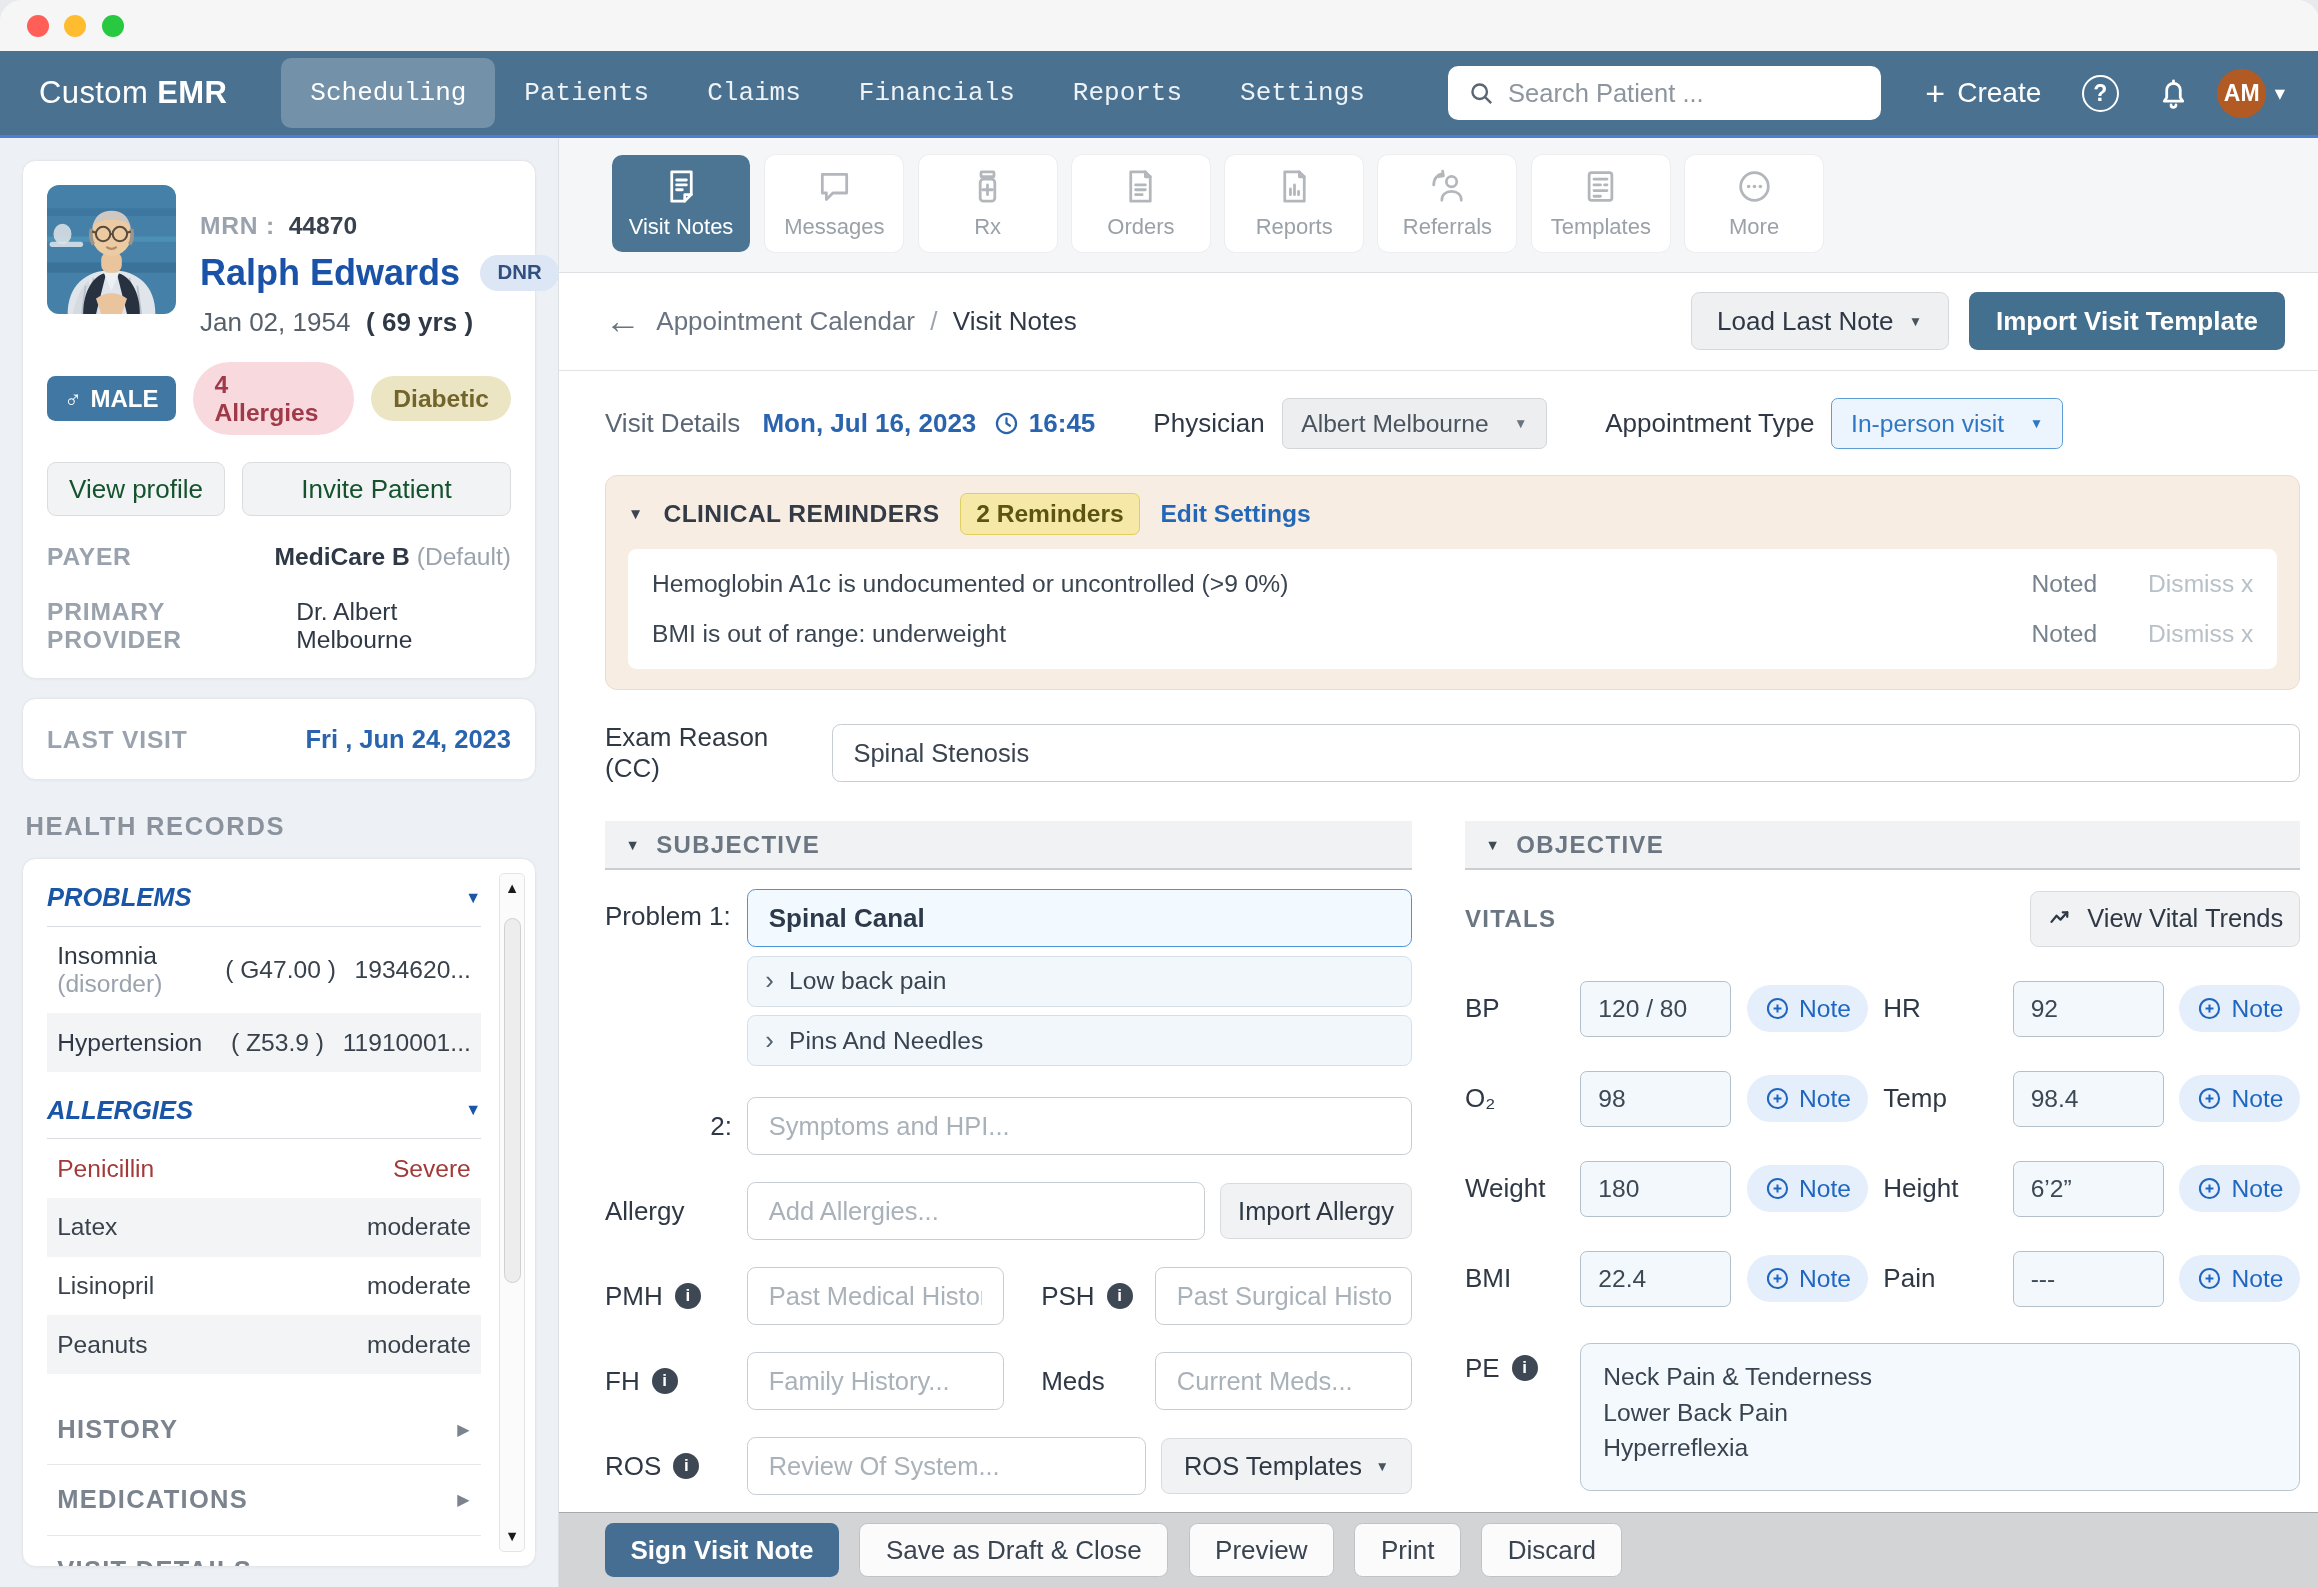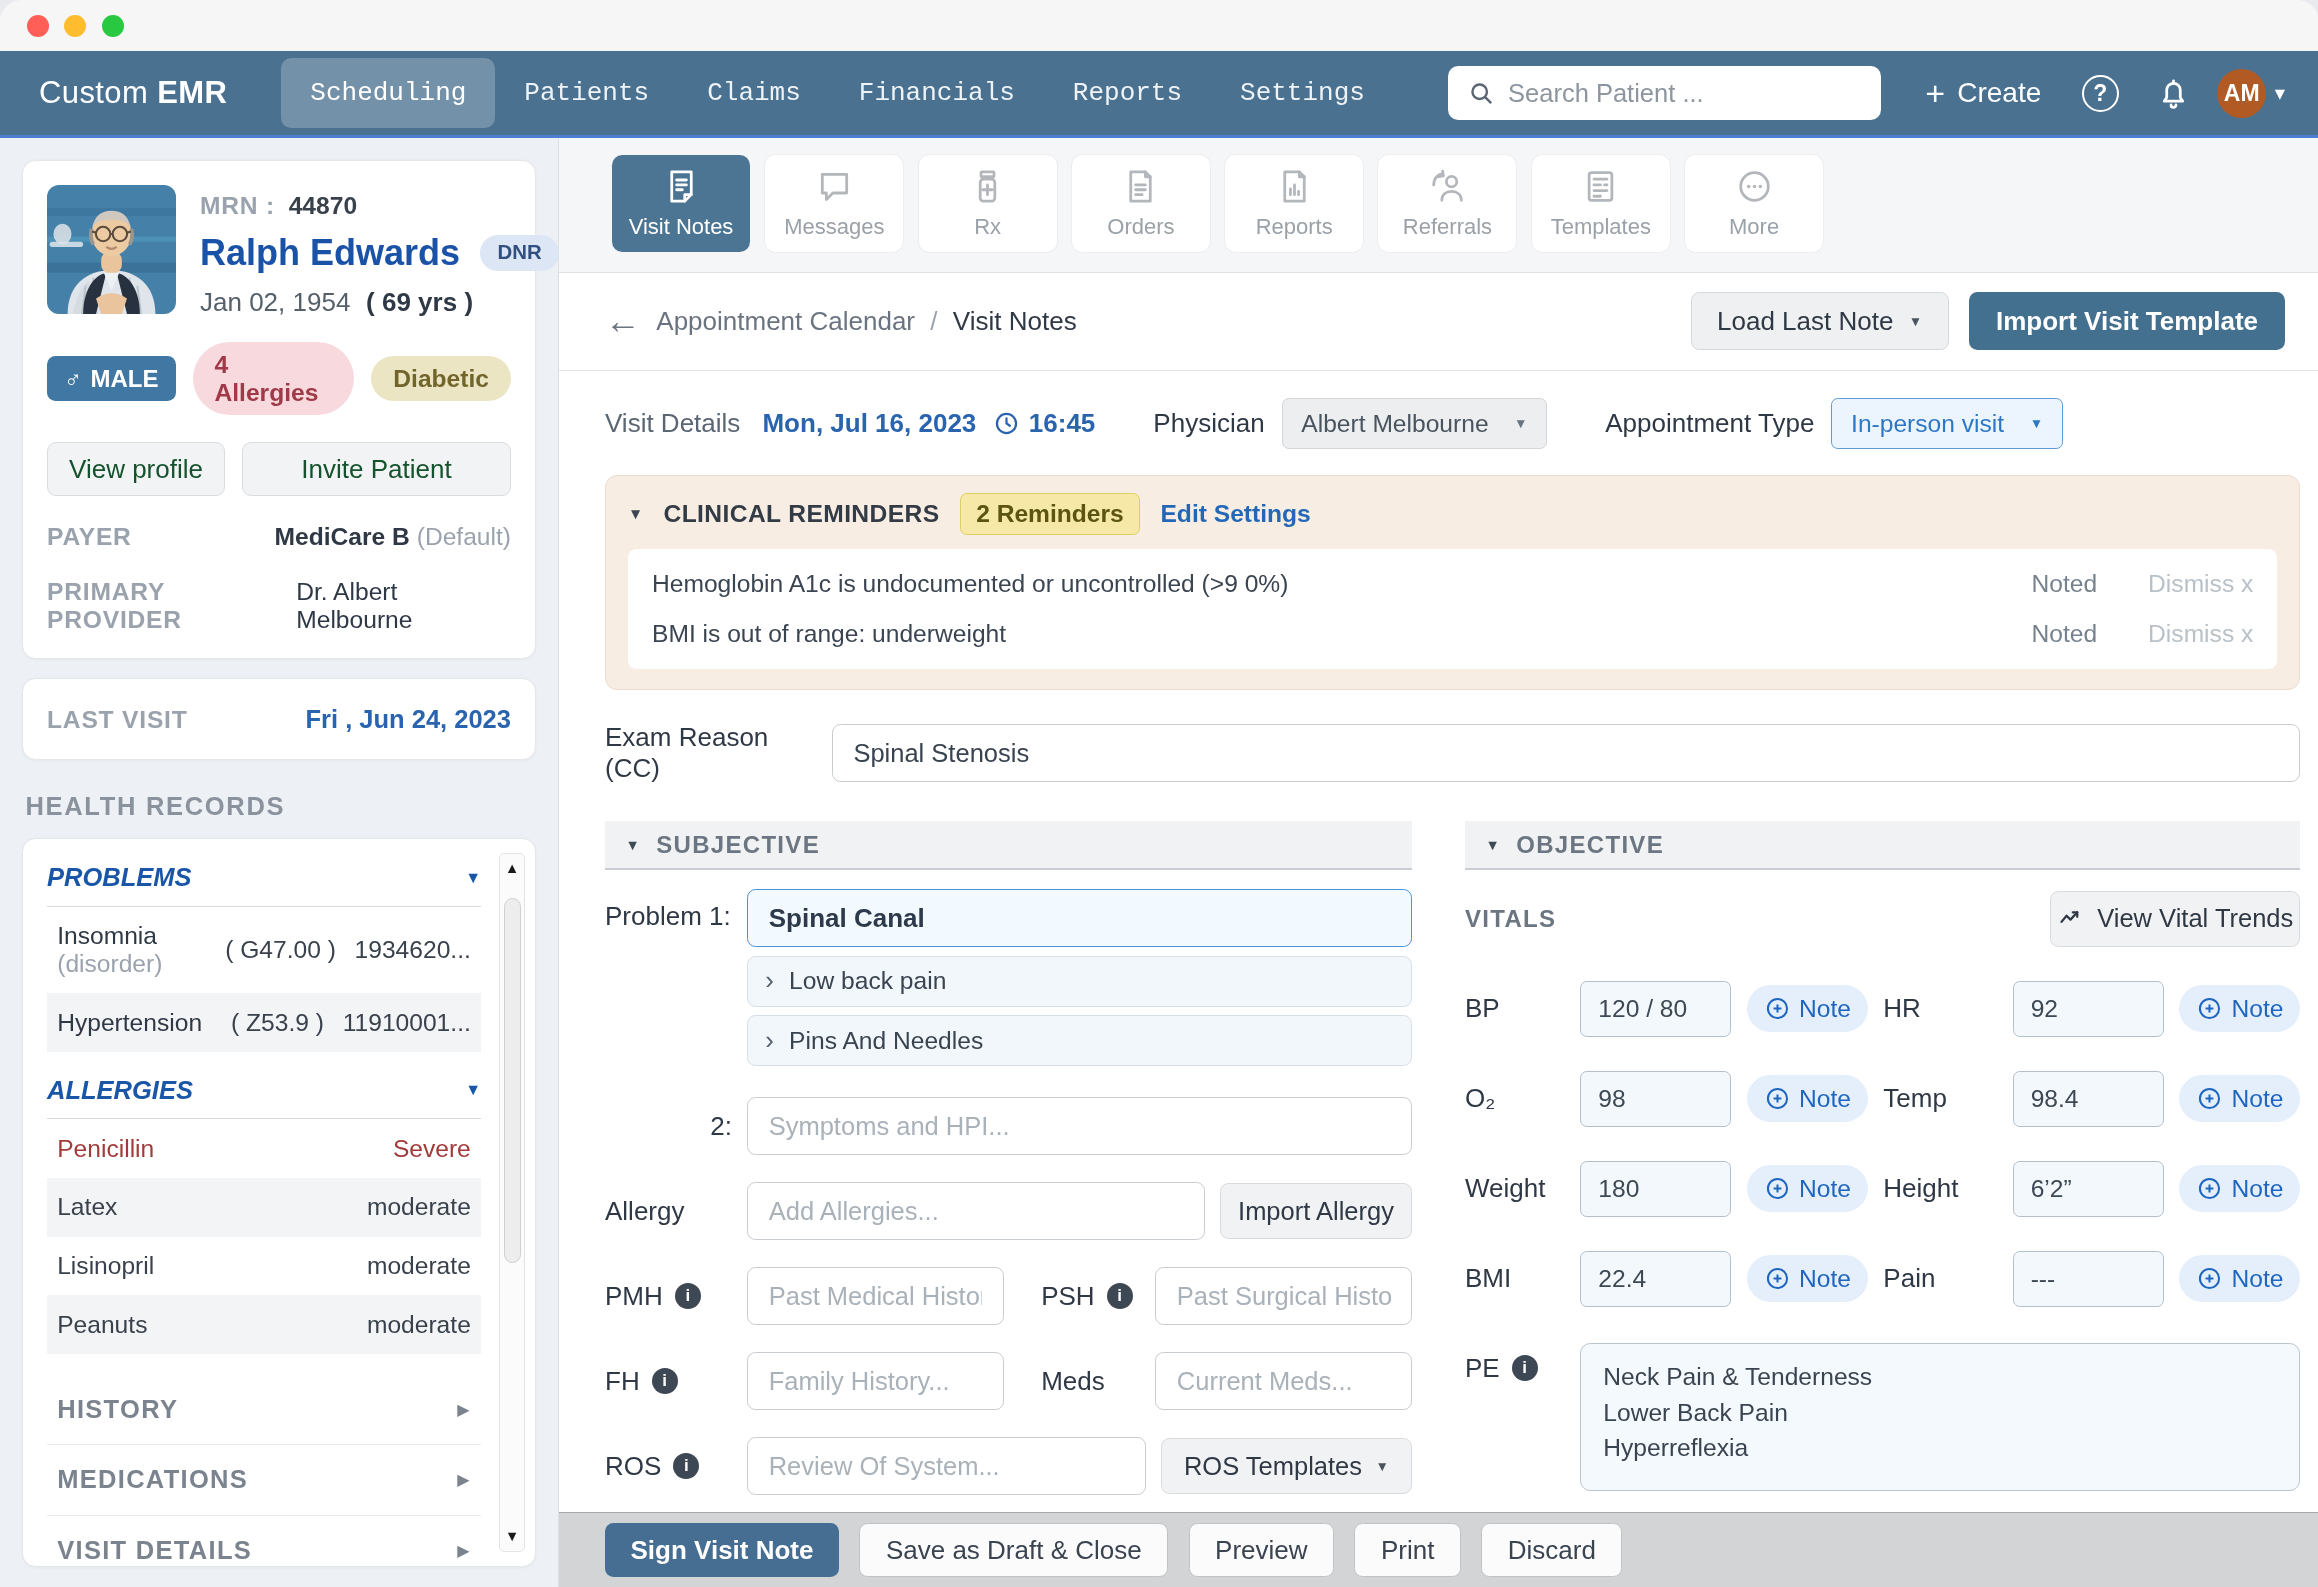--- a/index.html
+++ b/index.html
@@ -171,21 +171,21 @@
   .g-2 { grid-template-columns:127px 1fr; margin-top:31px; }
   .g-allergy { grid-template-columns:127px 1fr 192px; margin-top:27px; }
   .btn-light { height:56px; background:#f1f2f3; border:0.8px solid #d8dbde; border-radius:8.5px; font-size:25.5px;
     color:#2f3845; display:flex; align-items:center; justify-content:center; gap:13.6px; cursor:pointer; white-space:nowrap; }
   .g-4 { grid-template-columns:127px 1fr 121px 1fr; margin-top:27px; }
   .g-ros { grid-template-columns:127px 1fr 251px; margin-top:27px; }
   .hdr-gap { margin-top:34px; }
 
   .vhead { display:flex; align-items:center; margin-top:20.4px; min-height:56px; }
   .vtitle { font-size:24px; font-weight:700; color:#6b7682; letter-spacing:1.3px; }
-  .vtrends { margin-left:auto; padding:0 6px; }
+  .vtrends { margin-left:auto; padding:0 16px; }
   .vtrends svg { width:27px; height:27px; color:#2f3845; }
   .vrow { display:grid; grid-template-columns:100px 151px 1fr 114px 151px 1fr; align-items:center;
     column-gap:15.3px; margin-top:34px; }
   .vinput { height:56px; background:#f3f8fc; border:0.8px solid #b3bfc9; border-radius:6.8px; padding:0 17px;
     font-size:24.6px; color:#3c4854; width:100%; outline:none; font-family:inherit; }
   .note-pill { display:inline-flex; align-items:center; gap:8.5px; background:#e4effb; border-radius:848px;
     padding:9.3px 17px; color:#1f66c0; font-size:24.6px; justify-self:start; cursor:pointer; white-space:nowrap; }
   .note-pill svg { width:27px; height:27px; }
   .g-pe { grid-template-columns:100px 1fr; margin-top:36px; align-items:start; }
   .g-pe .lab { margin-top:10.2px; }
@@ -274,21 +274,21 @@
               <ellipse cx="50" cy="38" rx="15.5" ry="17" fill="#eccaa2"></ellipse>
               <path d="M35 33c2-9 7-13 15-13s13 4 15 13c-2-4-7-6-15-6s-13 2-15 6z" fill="#cfc8c0"></path>
               <path d="M34.5 34q-1.5 8 1.5 12M65.5 34q1.5 8-1.5 12" stroke="#9b958e" stroke-width="3" fill="none"></path>
               <circle cx="43.5" cy="38" r="5.6" fill="none" stroke="#5a4b3c" stroke-width="1.6"></circle>
               <circle cx="56.5" cy="38" r="5.6" fill="none" stroke="#5a4b3c" stroke-width="1.6"></circle>
               <path d="M49 38h2M38 37l-3-1M62 37l3-1" stroke="#5a4b3c" stroke-width="1.6"></path>
               <path d="M46 48q4 3 8 0" stroke="#b4876a" stroke-width="1.6" fill="none"></path>
               <path d="M38 88q12-8 24 0l-4 12h-16z" fill="#e9c49c"></path>
             </svg>
           </div>
-          <div style="min-width:0;">
+          <div style="min-width:0;margin-top:20px;">
             <div class="mrn-line">
               <span class="mrn-k">MRN :</span>
               <span class="mrn-v">44870</span>
             </div>
             <div class="name-line">
               <span class="pname">Ralph Edwards</span>
               <span class="dnr">DNR</span>
             </div>
             <div class="dob-line">
               <span>Jan 02, 1954</span>

